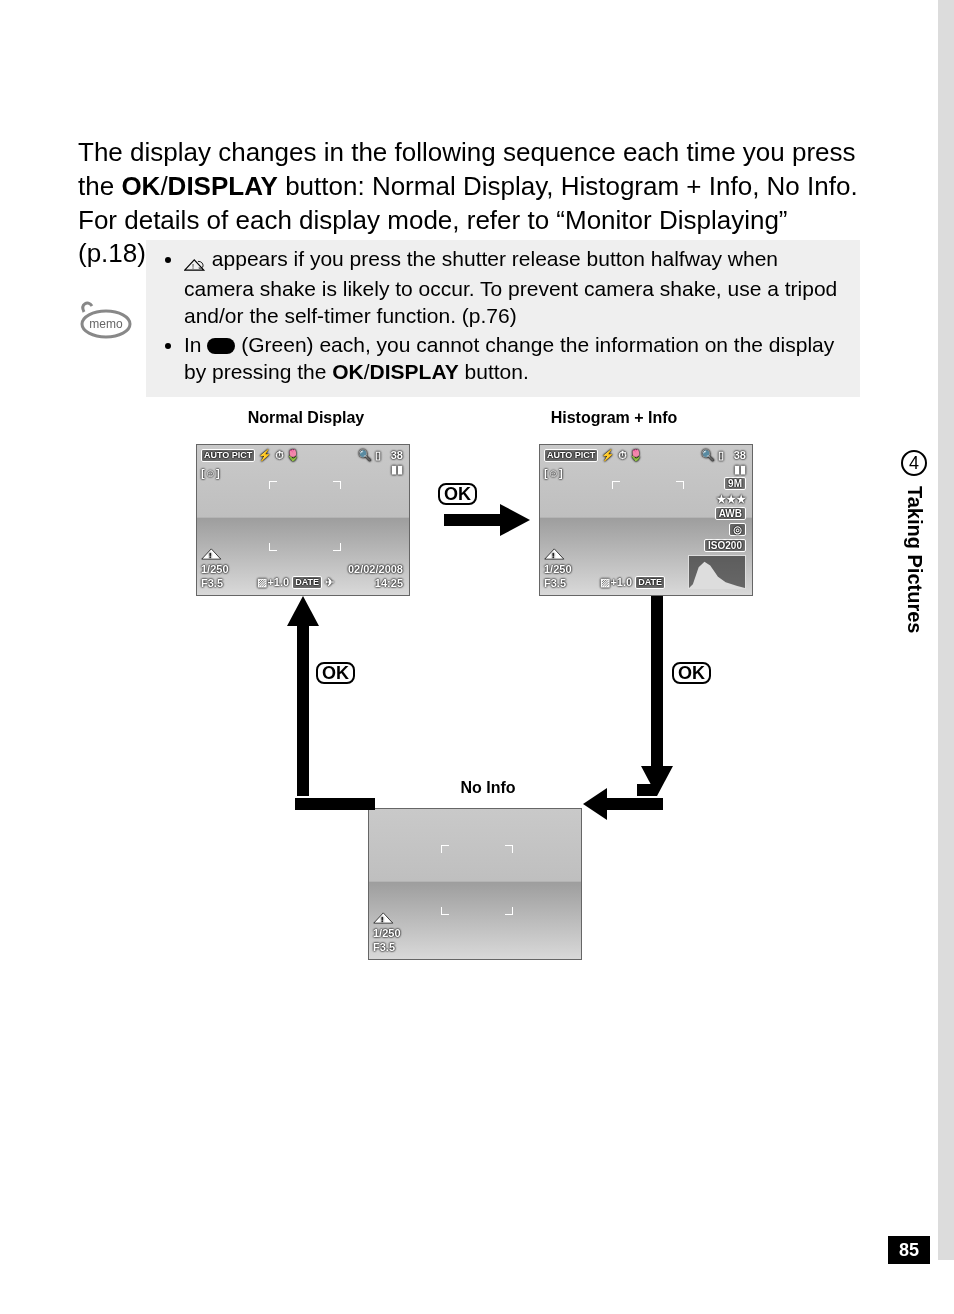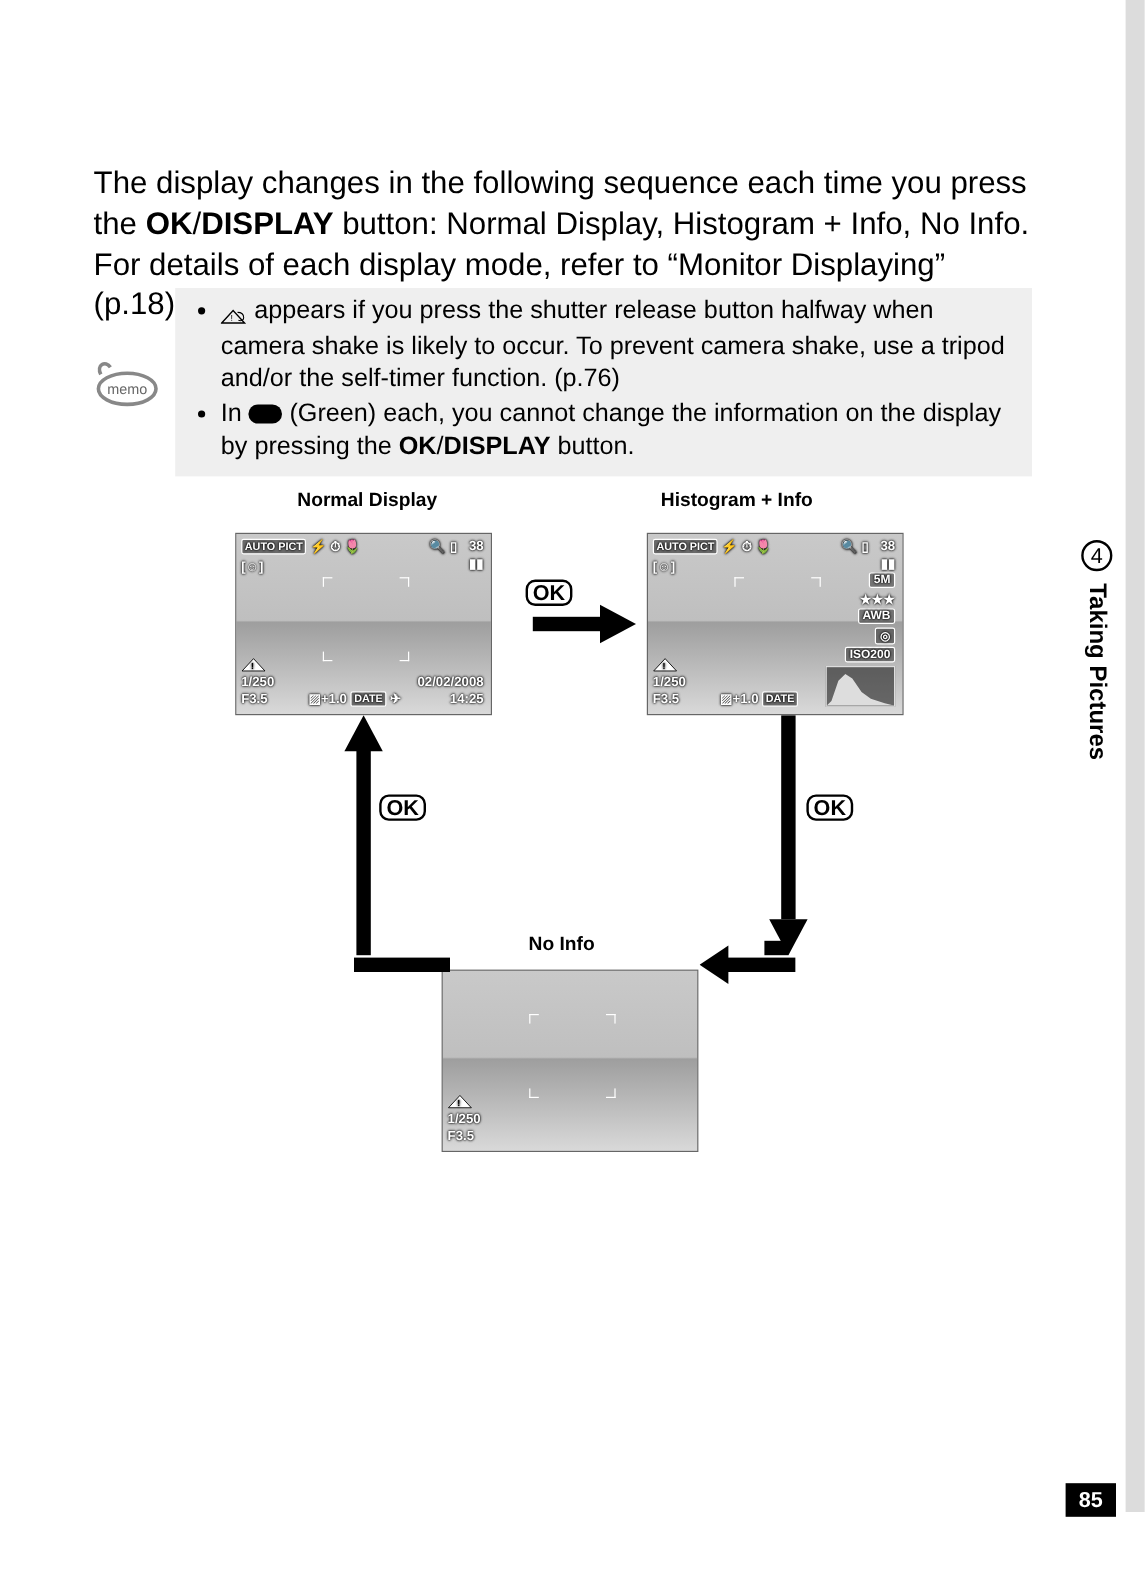--- a/index.html
+++ b/index.html
@@ -39,21 +39,21 @@
   }
   .memo-body ul { list-style: disc; padding-left: 24px; }
   .memo-body li { margin-bottom: 2px; }
   .inline-icon { display:inline-block; vertical-align:-3px; }
   .green-pill { display:inline-block; width:28px; height:16px; background:#000; border-radius:9px; vertical-align:-2px; }
 
   
   .lbl { position: absolute; font-size: 16px; font-weight: bold; text-align: center; }
   .lbl-normal   { left: 196px; top: 409px; width: 220px; }
   .lbl-hist     { left: 484px; top: 409px; width: 260px; }
-  .lbl-noinfo   { left: 368px; top: 779px; width: 200px; }
+  .lbl-noinfo   { left: 388px; top: 779px; width: 200px; }
 
   
   .screen { position: absolute; width: 214px; height: 152px; border: 1px solid #666; background: linear-gradient(#c9c9c9 0%, #bfbfbf 48%, #9e9e9e 49%, #d9d9d9 100%); overflow: hidden; }
   .scr-normal { left: 196px; top: 444px; }
   .scr-hist   { left: 539px; top: 444px; }
   .scr-noinfo { left: 368px; top: 808px; }
 
   
   .ovr { position: absolute; font-family: "Arial Narrow", Arial, sans-serif; font-size: 11px; color: #fff; text-shadow: 0 0 2px #000, 0 0 2px #000; white-space: nowrap; font-weight: bold; }
   .badge { display:inline-block; background:#6a6a6a; color:#fff; border:1px solid #fff; border-radius:2px; padding:0 2px; font-size:9px; line-height:11px; vertical-align:1px; }
@@ -163,21 +163,21 @@
   <span class="ovr" style="left:4px; bottom:6px;">F3.5</span>
   <span class="ovr" style="left:60px; bottom:6px;">▨<span>+1.0</span> <span class="badge">DATE</span> ✈</span>
   <span class="ovr" style="right:6px; bottom:6px;">14:25</span>
 </div>
 
 <div class="screen scr-hist">
   <span class="ovr" style="left:4px;top:4px;"><span class="badge">AUTO PICT</span> ⚡ ⏱ 🌷</span>
   <span class="ovr" style="right:28px;top:4px;">🔍 ▯</span>
   <span class="ovr" style="right:6px;top:4px;">38</span>
   <span class="ovr" style="right:6px;top:18px;">▮▮</span>
-  <span class="ovr boxed" style="right:6px;top:32px;">5M</span>
+  <span class="ovr boxed" style="right:6px;top:32px;">9M</span>
   <span class="ovr" style="right:6px;top:48px;">★★★</span>
   <span class="ovr boxed" style="right:6px;top:62px;">AWB</span>
   <span class="ovr boxed" style="right:6px;top:78px;">◎</span>
   <span class="ovr boxed" style="right:6px;top:94px;">ISO200</span>
   <span class="ovr" style="left:4px;top:22px;">[☺]</span>
   <span class="focus-br" style="left:72px; top:36px; border-right:none; border-bottom:none;"></span>
   <span class="focus-br" style="left:136px; top:36px; border-left:none; border-bottom:none;"></span>
 
   <span class="ovr hand-shake" style="left:4px; bottom:34px;"><svg viewBox="0 0 30 18">
           <path d="M1 16 L14 2 L27 16 Z" fill="#fff" stroke="#000" stroke-width="1"></path>

